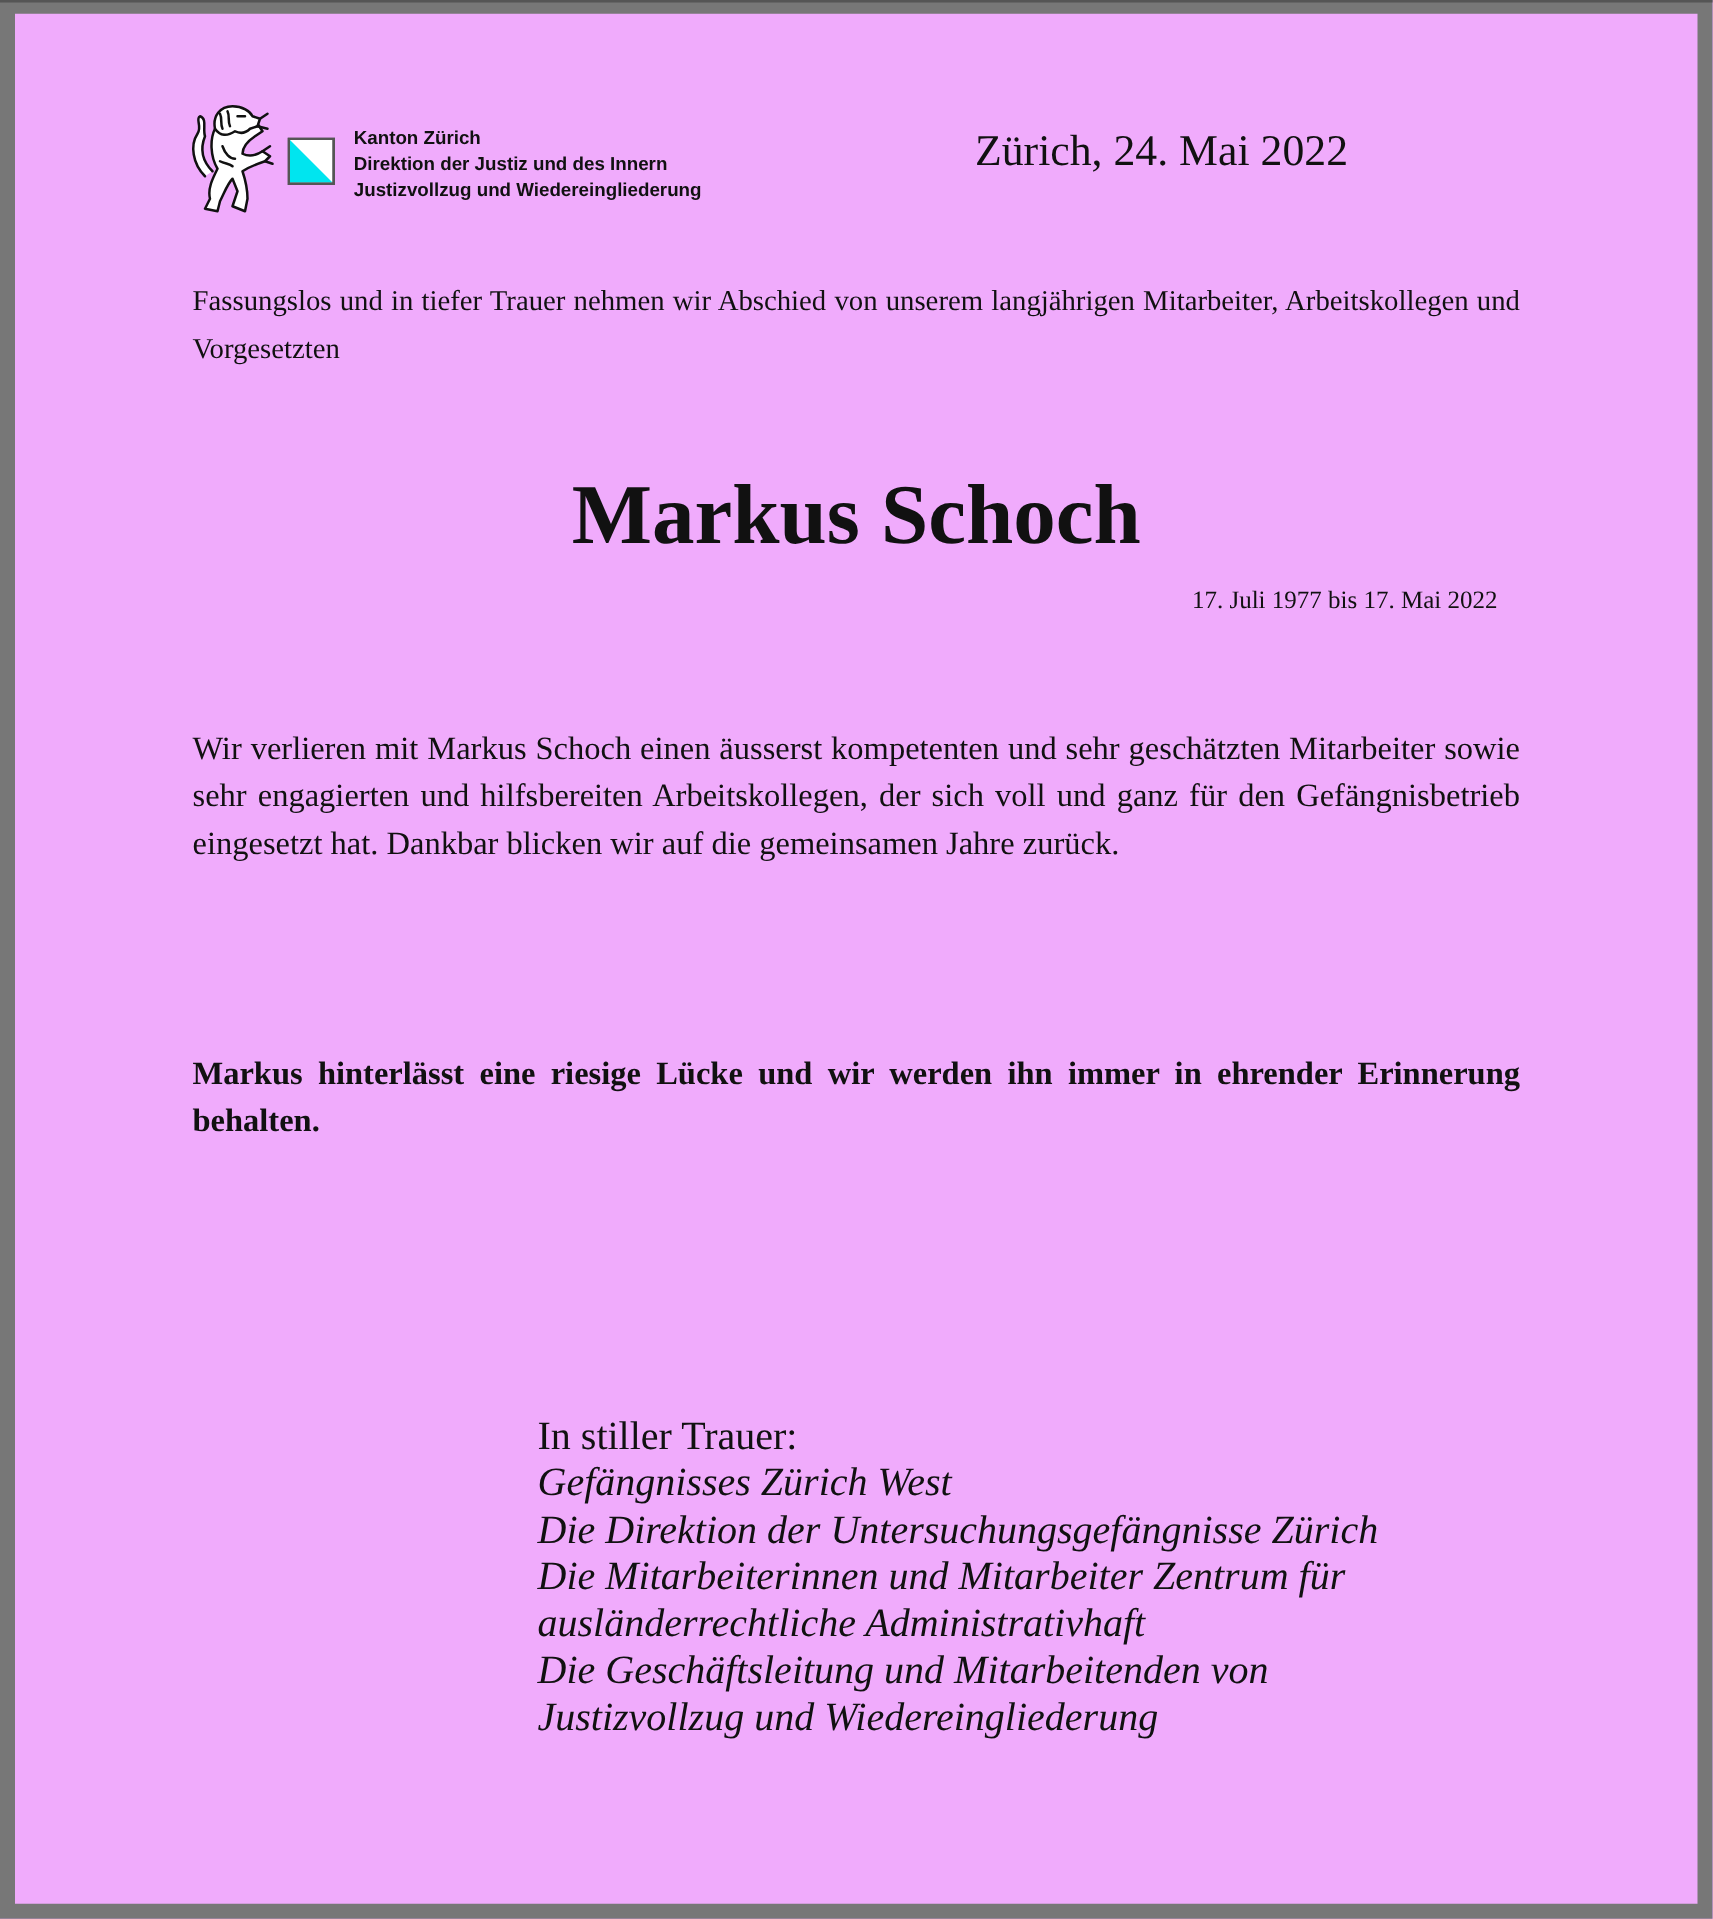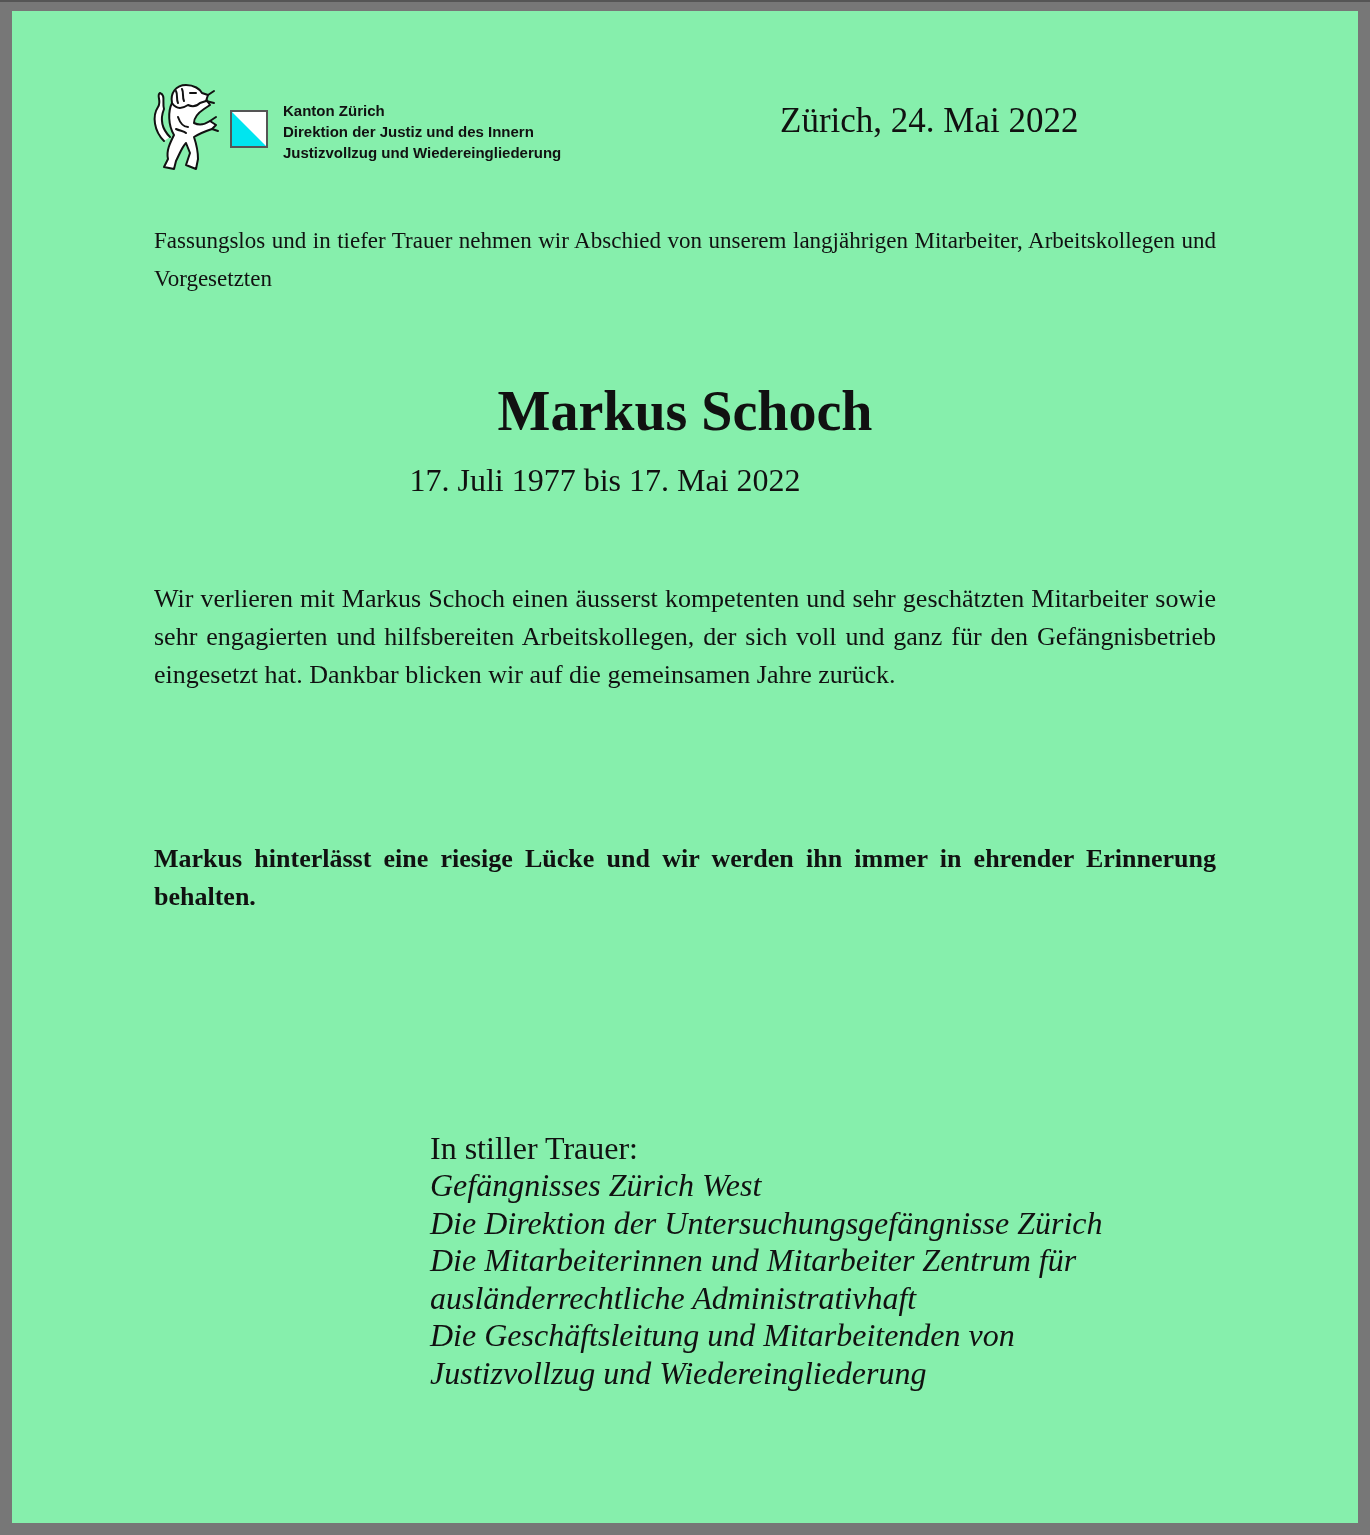--- a/index.html
+++ b/index.html
@@ -1,27 +1,27 @@
 <!DOCTYPE html>
 <html><head>
 <meta charset="utf-8">
 <style>
   html, body { margin:0; padding:0; }
   body { width:1370px; height:1535px; background:#777777; position:relative; overflow:hidden; }
-  .page { position:absolute; left:12px; top:11px; width:1346px; height:1512px; background:#86efac; }
+  .page { position:absolute; left:12px; top:11px; width:1346px; height:1512px; background:#f0abfc; }
   .topline { position:absolute; left:0; top:0; width:1370px; height:2px; background:#555; }
   .serif { font-family: "Liberation Serif", "DejaVu Serif", serif; color:#111; }
   .logo { position:absolute; left:138px; top:70px; }
   .lion { position:absolute; left:0; top:0; width:70px; height:94px; }
   .flag { position:absolute; left:80px; top:29px; width:38px; height:38px; }
   .logo-text { position:absolute; left:133px; top:19px; font-family:"Liberation Sans","DejaVu Sans",sans-serif; font-weight:bold; font-size:15px; line-height:21px; color:#111; white-space:nowrap; }
   .date { position:absolute; left:768px; top:90px; font-size:35px; white-space:nowrap; }
   .intro { position:absolute; left:142px; top:211px; width:1062px; font-size:23px; line-height:38px; text-align:justify; text-align-last:left; }
-  .name { position:absolute; left:0; width:1346px; top:358px; text-align:center; font-size:56px; font-weight:bold; line-height:84px; }
-  .dates { position:absolute; left:0; width:1186px; top:450px; text-align:center; font-size:32px; line-height:38px; }
+  .name { position:absolute; left:0; width:1346px; top:358px; text-align:center; font-size:68px; font-weight:bold; line-height:84px; }
+  .dates { position:absolute; left:0; width:1186px; top:450px; text-align:right; font-size:20px; line-height:38px; }
   .para { position:absolute; left:142px; width:1062px; font-size:26px; line-height:38px; text-align:justify; text-align-last:left; margin:0; }
   .p1 { top:569px; }
   .p2 { top:829px;font-weight:bold; }
   .p3 { top:976px; }
   .sig { position:absolute; left:418px; top:1118px; width:820px; }
   .sig-head { font-size:32px; line-height:38px; margin-bottom:0; }
   .sig-line { font-size:32px; line-height:37.5px; font-style:italic; white-space:nowrap; }
 </style>
 </head>
 <body>

